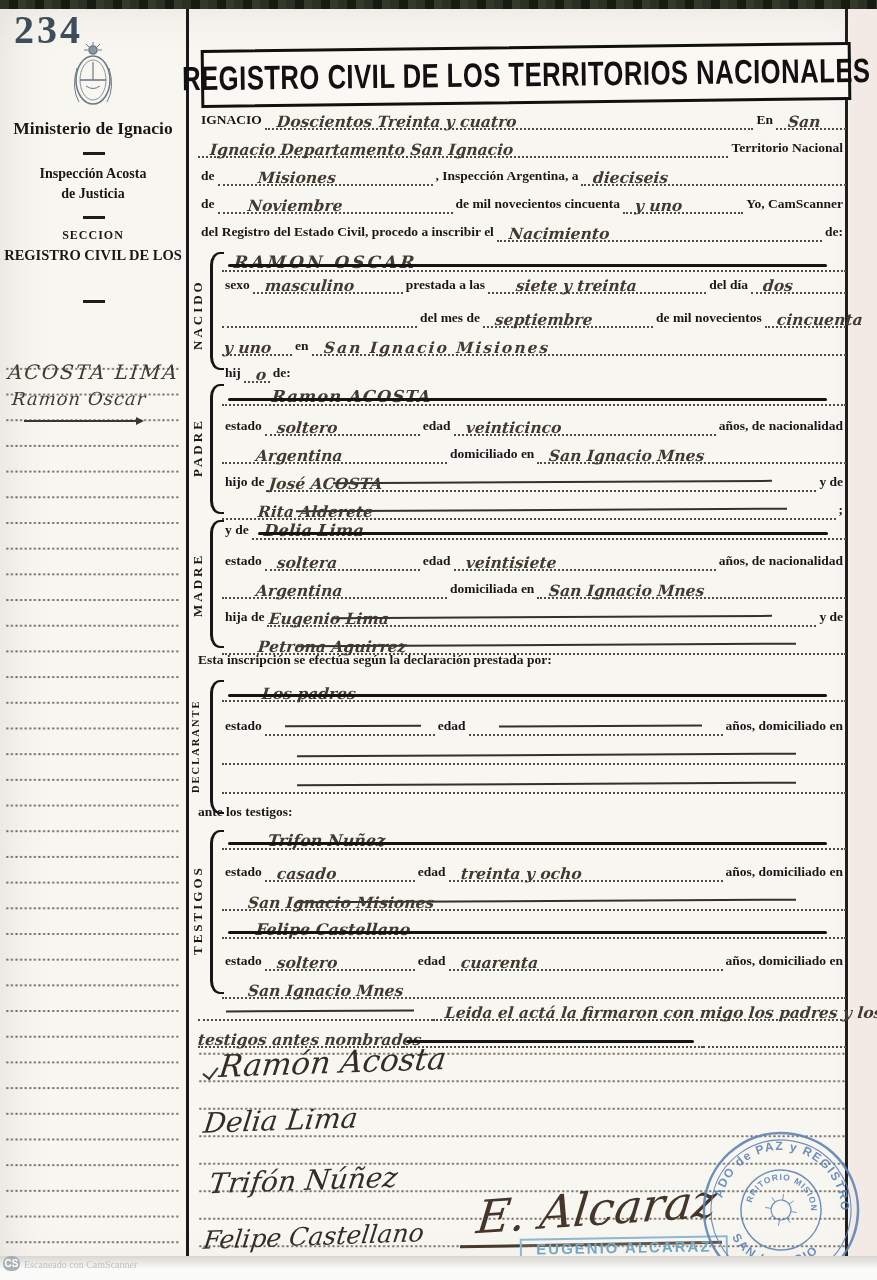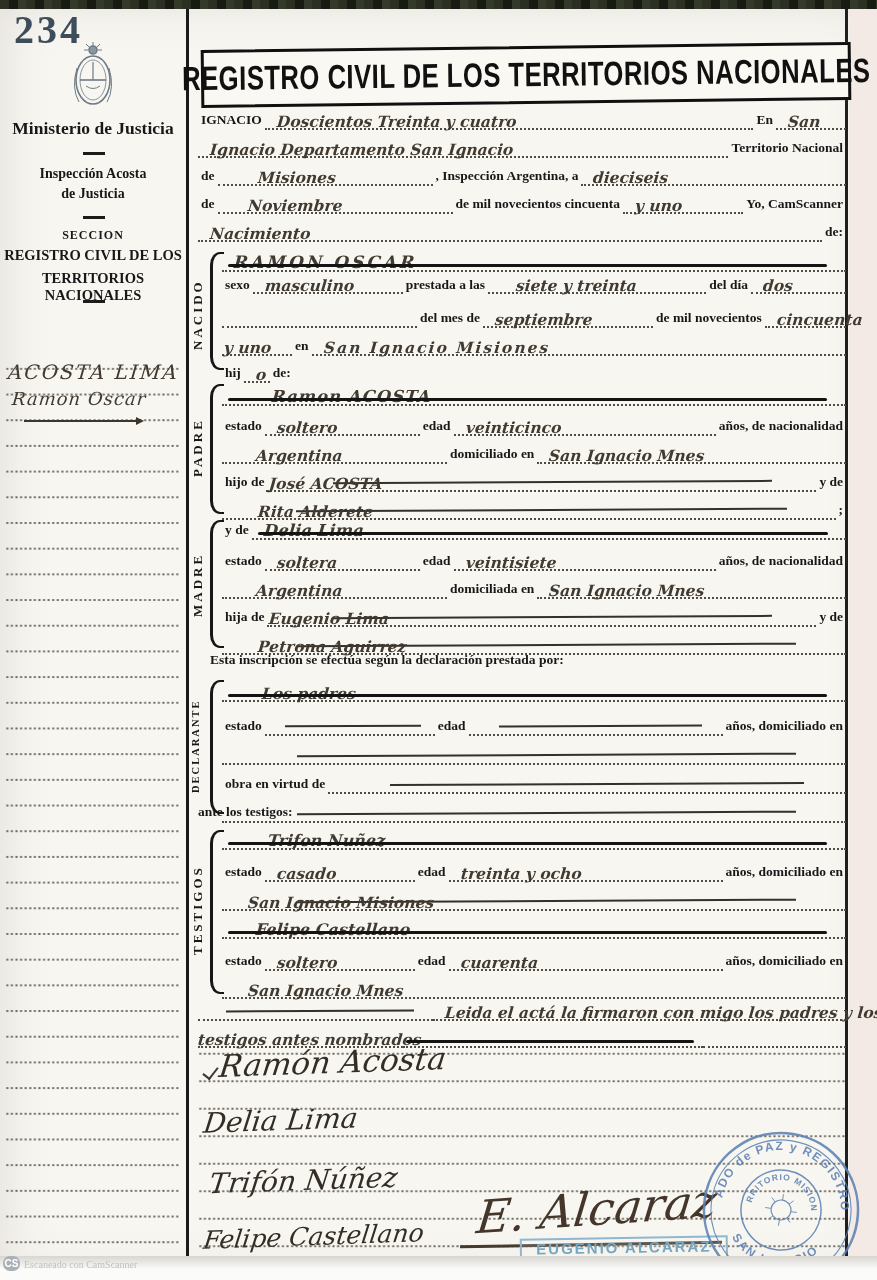--- a/index.html
+++ b/index.html
@@ -107,28 +107,27 @@
       <ellipse cx="93" cy="40" rx="17" ry="24"></ellipse>
       <ellipse cx="93" cy="40" rx="13" ry="20" stroke-width="0.8"></ellipse>
       <line x1="80" y1="40" x2="106" y2="40"></line>
       <line x1="93" y1="22" x2="93" y2="40" stroke-width="1.2"></line>
       <path d="M79,62 q-8,-14 -2,-34" stroke-width="1"></path>
       <path d="M107,62 q8,-14 2,-34" stroke-width="1"></path>
       <path d="M86,46 q7,5 14,0" stroke-width="1"></path>
     </g>
   </svg>
 
-  <div class="lc" style="top:118px;font-size:17.5px;">Ministerio de Justicia</div>
+  <div class="lc" style="top:118px;font-size:17.5px;">Ministerio de Ignacio</div>
   <div class="dash" style="top:152px;"></div>
   <div class="lc" style="top:166px;font-size:14px;">Inspección Acosta</div>
   <div class="lc" style="top:186px;font-size:14px;">de Justicia</div>
   <div class="dash" style="top:216px;"></div>
   <div class="lc" style="top:228px;font-size:12px;letter-spacing:1px;">SECCION</div>
   <div class="lc" style="top:247px;font-size:14.5px;">REGISTRO CIVIL DE LOS</div>
-  <div class="lc" style="top:270px;font-size:14.5px;">TERRITORIOS NACIONALES</div>
   <div class="dash" style="top:300px;"></div>
 
   <div class="margin-lines dotgrid"></div>
   <div class="margin-hw1 hw">ACOSTA LIMA</div>
   <div class="margin-hw2 hw">Ramon Oscar</div>
   <div class="arrow"></div>
 
   <div class="vline"></div>
   <div class="rline"></div>
 
@@ -168,20 +167,21 @@
       <span class="fill fw235">
           <span class="hw" style="padding-left:30px;">Noviembre</span>
         </span>
       <span class="lbl">de mil novecientos cincuenta</span>
       <span class="fill">
           <span class="hw">y uno</span>
         </span>
       <span class="lbl">Yo, CamScanner</span>
     </div>
     <div class="frow" style="height:28px;">
+      <span class="lbl">del Registro del Estado Civil, procedo a inscribir el</span>
       <span class="fill">
           <span class="hw">Nacimiento</span>
         </span>
       <span class="lbl">de:</span>
     </div>
   </div>
 
   <div class="vlabel" style="top:272px;height:86px;">NACIDO</div>
   <div class="brace" style="top:252px;height:114px;"></div>
   <div class="sectionrows" style="top:247px;">
@@ -313,41 +313,37 @@
         </span>
       <span class="lbl">y de</span>
     </div>
     <div class="frow" style="height:28px;">
       <span class="fill strike">
           <span class="hw" style="padding-left:36px;">Petrona Aguirrez</span>
         </span>
     </div>
   </div>
 
-  <div class="plainrow" style="top:652px;margin-left:12px;">Esta inscripción se efectúa según la declaración prestada por:</div>
+  <div class="plainrow" style="top:652px;">Esta inscripción se efectúa según la declaración prestada por:</div>
   <div class="vlabel small" style="top:688px;height:116px;">DECLARANTE</div>
   <div class="brace" style="top:680px;height:130px;"></div>
   <div class="sectionrows" style="top:676px;">
     <div class="frow" style="height:26px;">
       <span class="fill heavy">
           <span class="hw" style="padding-left:40px;">Los padres</span>
         </span>
     </div>
     <div class="frow" style="height:34px;">
       <span class="lbl">estado</span>
       <span class="fill strike fw170"></span>
       <span class="lbl">edad</span>
       <span class="fill strike"></span>
       <span class="lbl">años, domiciliado en</span>
     </div>
     <div class="frow" style="height:29px;">
-      <span class="fill strike"></span>
-    </div>
-    <div class="frow" style="height:29px;">
-      <span class="lbl">obra en virtud de</span>
       <span class="fill strike"></span>
     </div>
     <div class="frow" style="height:29px;">
       <span class="fill strike"></span>
     </div>
   </div>
 
   <div class="plainrow" style="top:804px;">ante los testigos:</div>
   <div class="vlabel" style="top:862px;height:96px;">TESTIGOS</div>
   <div class="brace" style="top:830px;height:160px;"></div>

